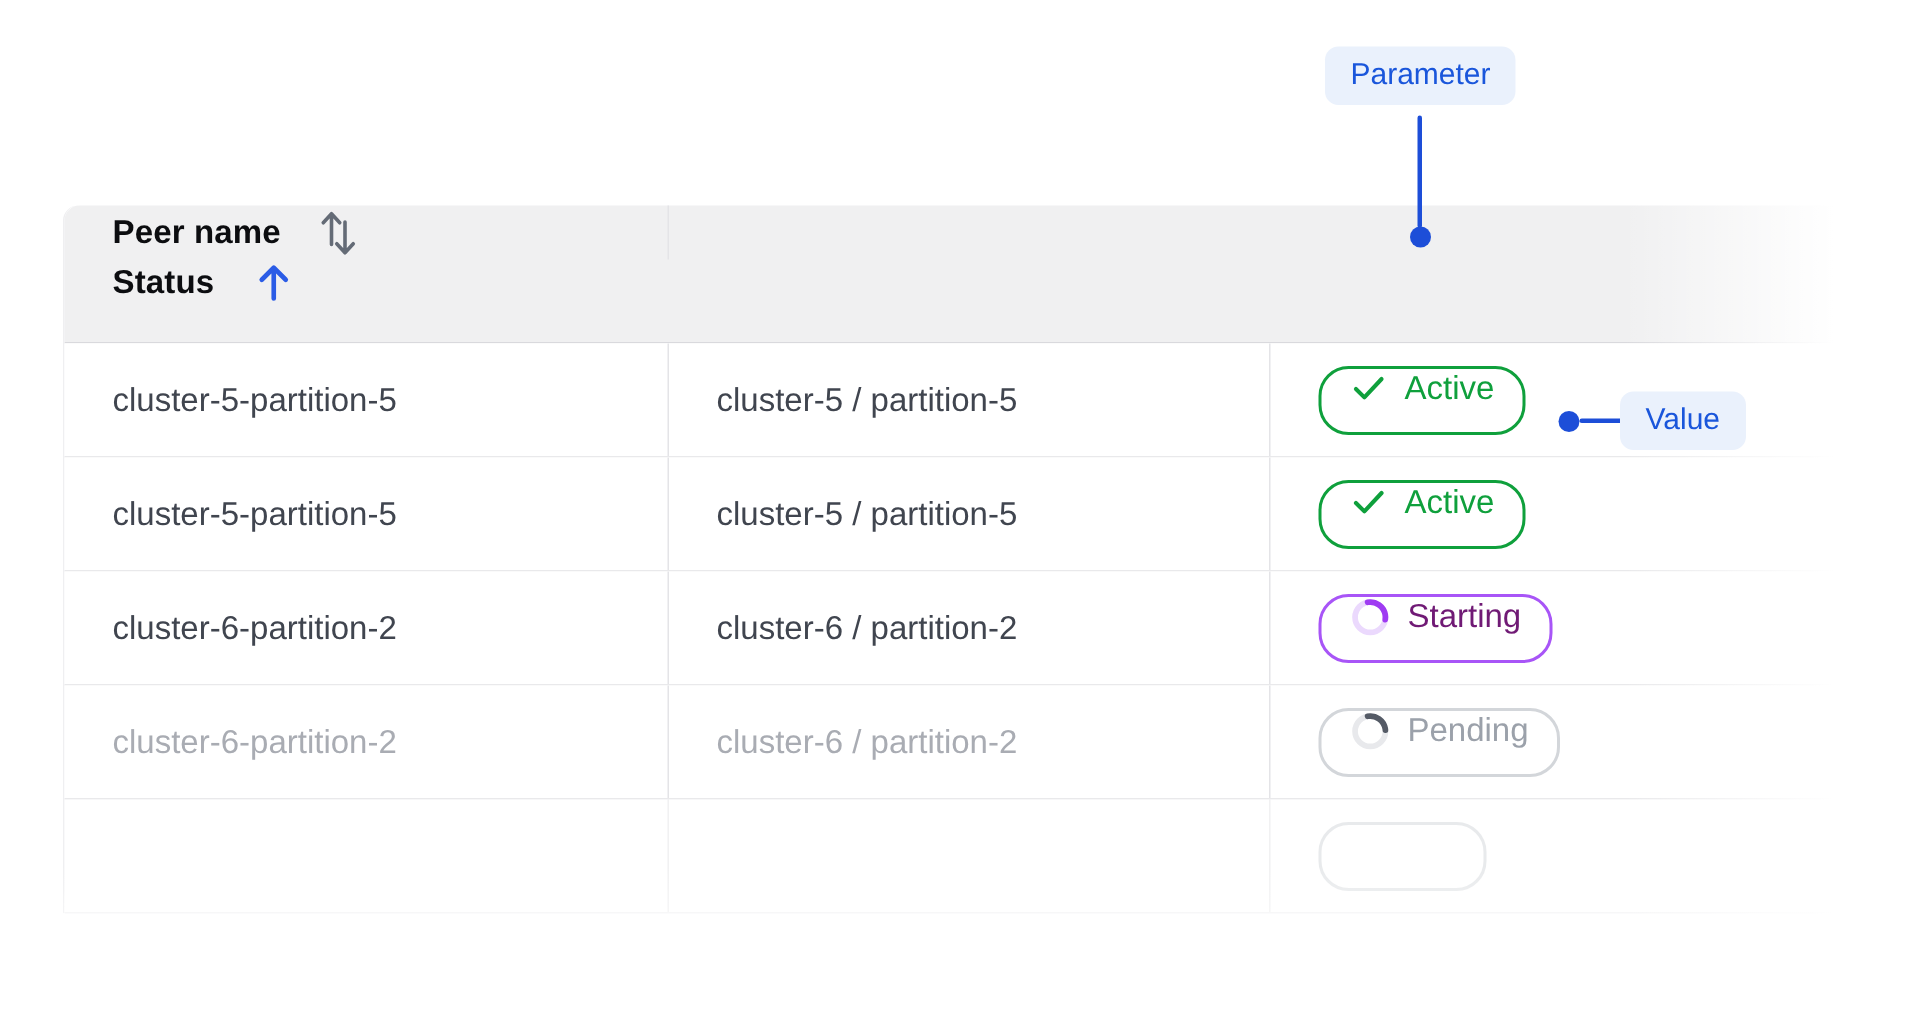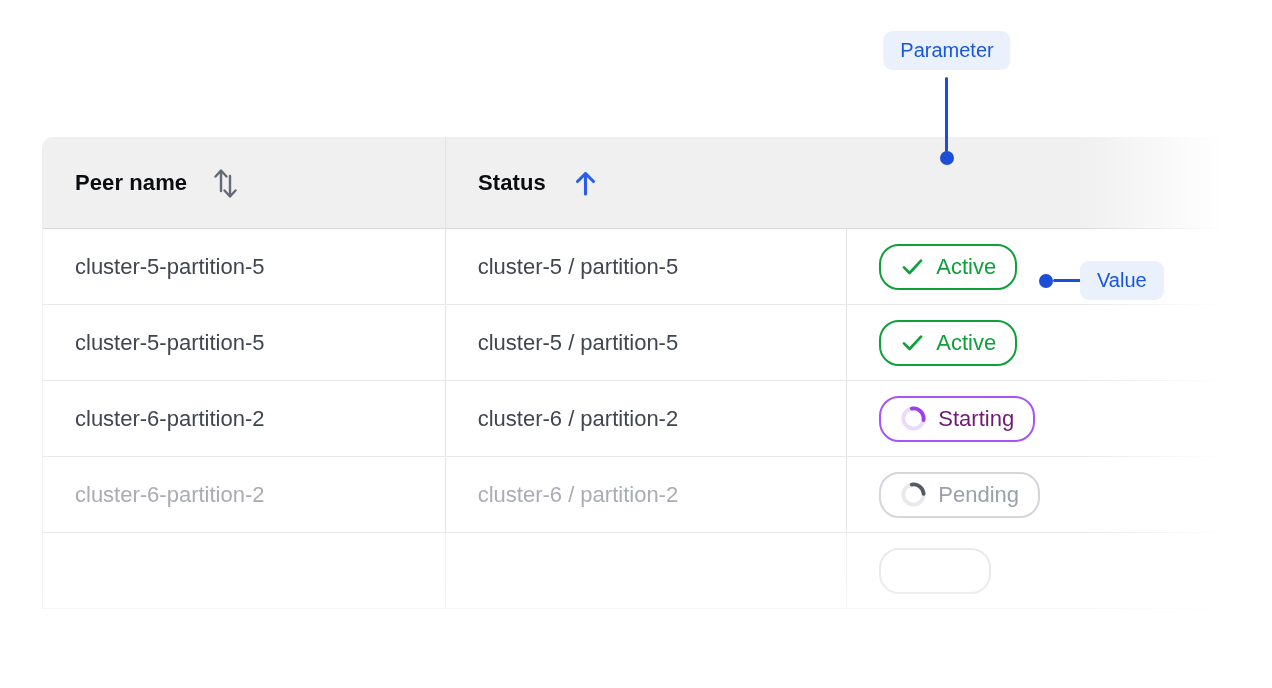--- a/index.html
+++ b/index.html
@@ -2,31 +2,31 @@
 <html><head>
 <meta charset="utf-8">
 <style>
   * { margin:0; padding:0; box-sizing:border-box; }
   html,body { background:#fff; }
   body { font-family:"Liberation Sans", sans-serif; }
   .stage { position:relative; width:1272px; height:688px; background:#ffffff; overflow:hidden; }
 
   
   .table { position:absolute; left:42px; top:137px; width:1188px; border-top-left-radius:10px; border-left:1px solid #EFEFF1; }
-  .thead { display:flex; height:92px; background:#F0F0F1; border-bottom:1px solid #D9D9DD; border-top-left-radius:10px; }
+  .thead { display:flex; height:92px; background:#F0F0F1; border-bottom:1px solid #D9D9DD; border-top-left-radius:10px;flex-direction:column; }
   .th { display:flex; align-items:center; padding-left:32px; font-size:22px; font-weight:700; color:#0C0D10; letter-spacing:.1px; }
   .col1 { width:403px; } .col2 { width:402px; } .col3 { width:383px; }
   .th.col1, .th.col2, .td.col1, .td.col2 { border-right:1px solid #E4E4E7; }
   .tr { display:flex; height:76px; background:#fff; border-bottom:1px solid #E9E9EB; }
   .td { display:flex; align-items:center; padding-left:32px; font-size:22px; color:#40454F; }
   .sort-icon { margin-left:24px; display:inline-flex; }
   .arrow-up-icon { margin-left:26px; display:inline-flex; }
 
   
-  .badge { display:inline-flex; align-items:center; gap:11px; height:46px; padding:0 19px;
+  .badge { display:inline-flex; align-items:flex-start; gap:11px; height:46px; padding:0 19px;
            border:2px solid; border-radius:20px; font-size:22px; font-weight:500; background:#fff; }
   .badge .icon-check, .badge .icon-spinner { display:none; }
   .badge.active  { border-color:#0FA03C; color:#0FA03C; }
   .badge.active .icon-check { display:inline-flex; }
   .badge.starting { border-color:#A855F7; color:#701a75; }
   .badge.starting .icon-spinner.purple { display:inline-flex; }
   .badge.pending { border-color:#D3D6DA; color:#9BA1AA; }
   .badge.pending .icon-spinner.gray { display:inline-flex; }
   .badge.cut { border-color:#D3D6DA; min-width:112px; }
 

